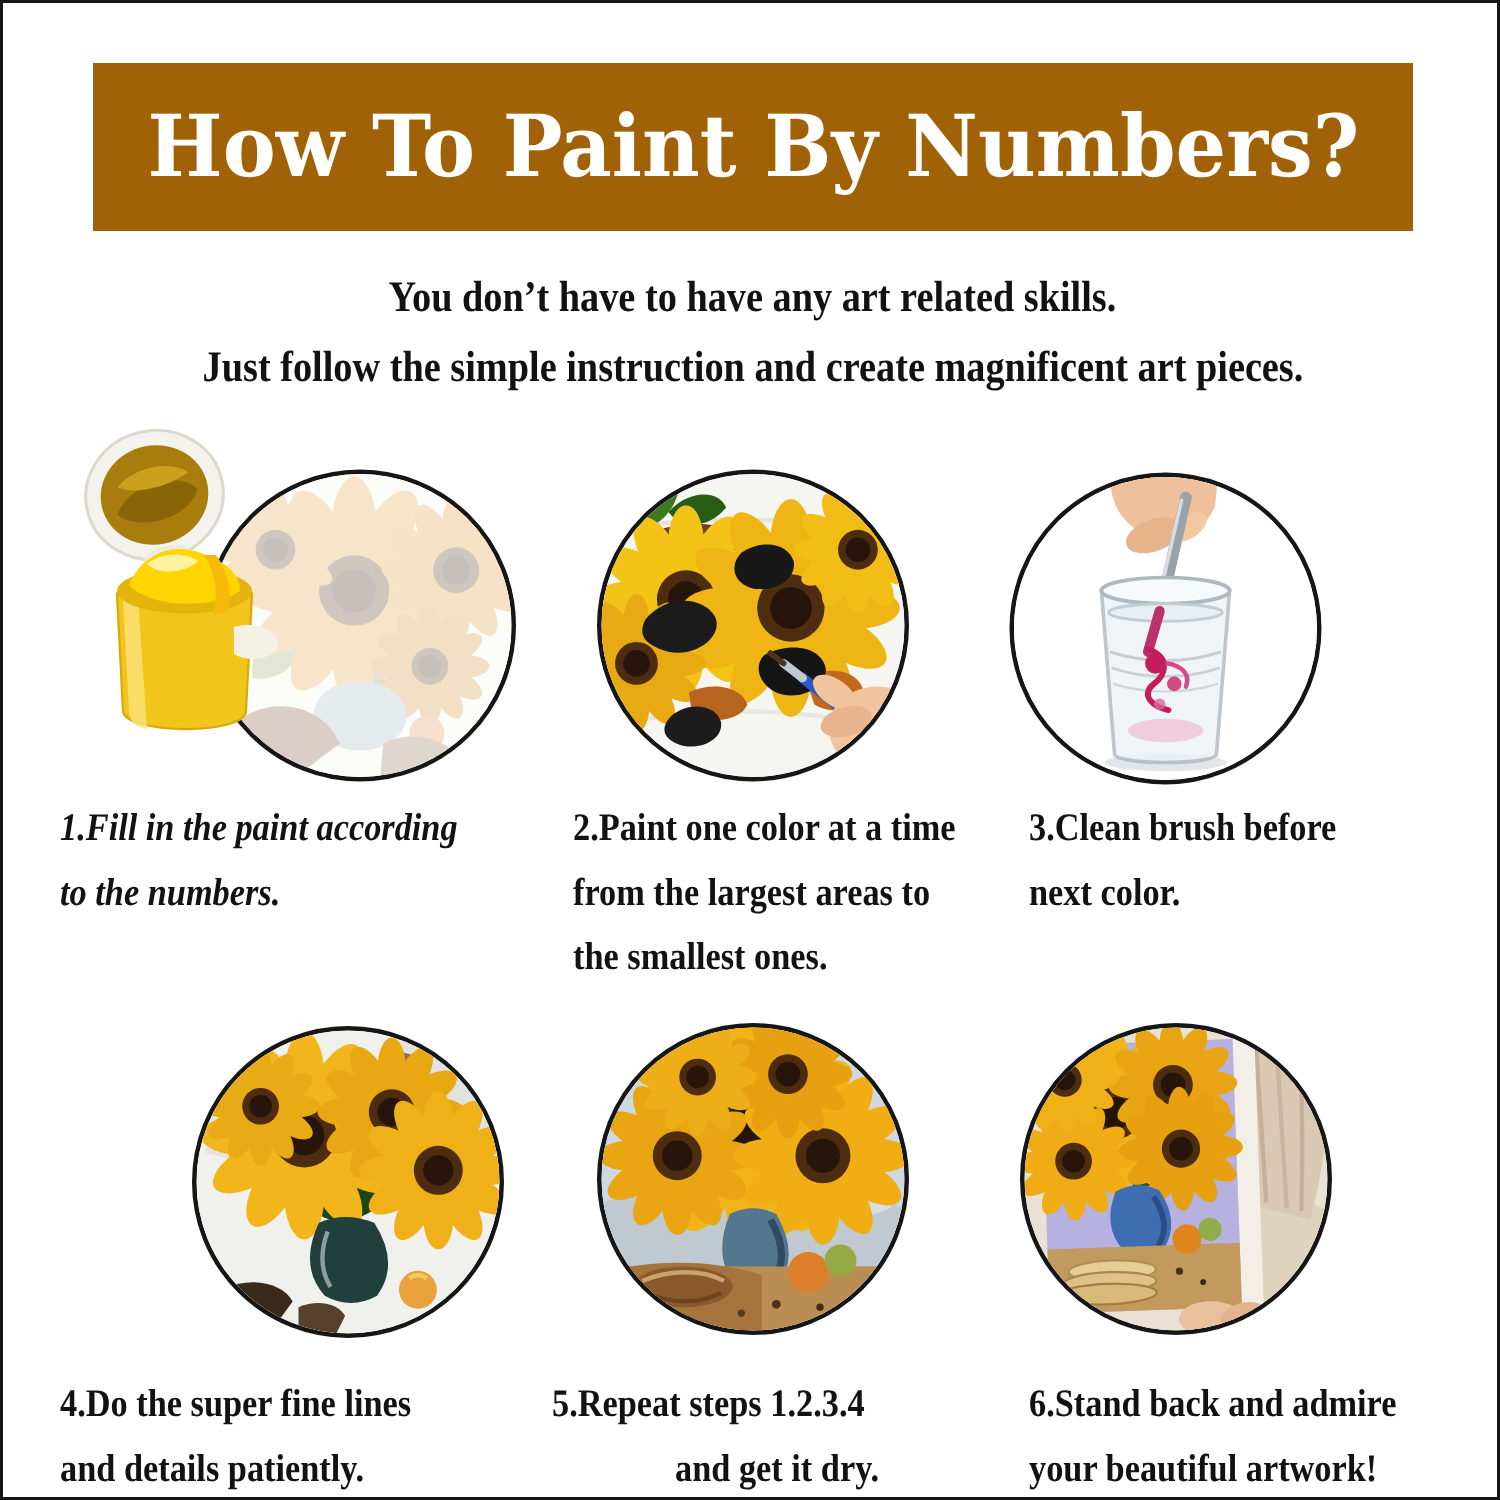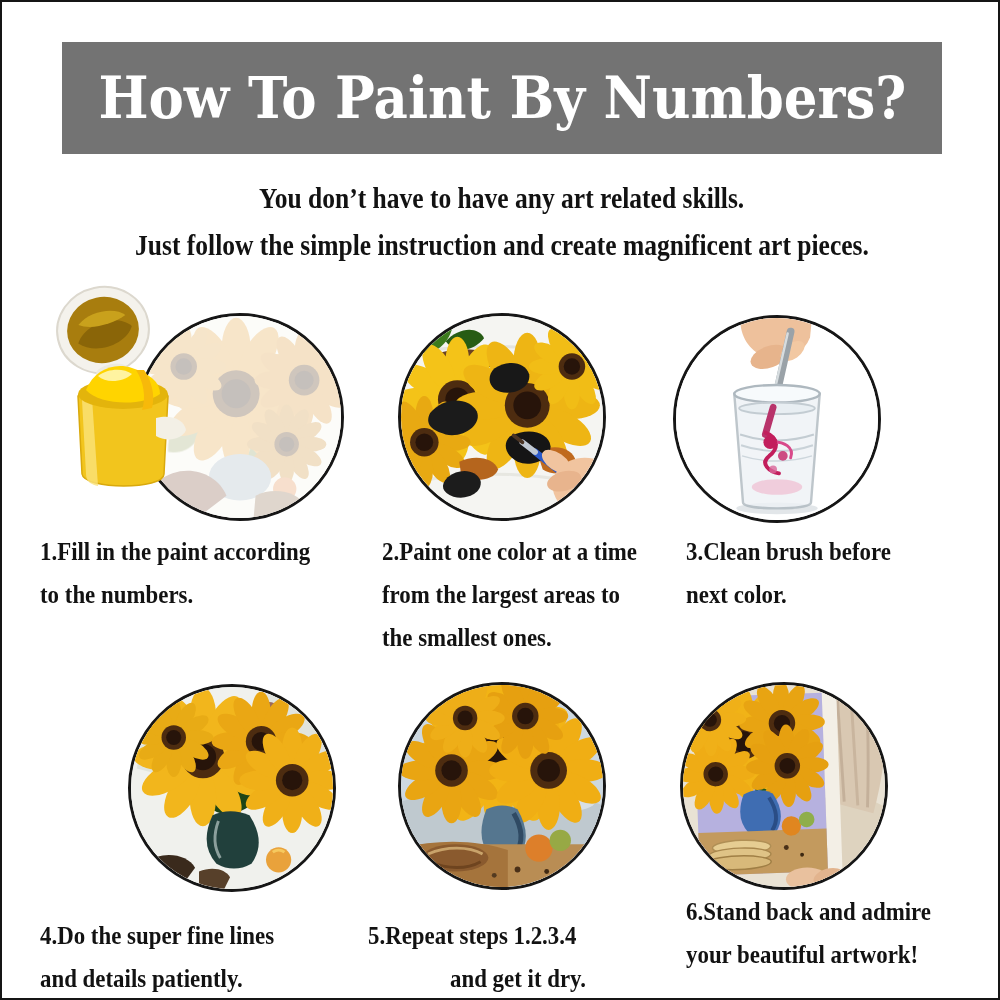--- a/index.html
+++ b/index.html
@@ -4,21 +4,21 @@
 <style>
   html,body{margin:0;padding:0;background:#888;}
   #page{
     position:relative;width:1000px;height:1000px;background:#ffffff;
     border:2px solid #151515;box-sizing:border-box;overflow:hidden;
     font-family:"Liberation Serif","DejaVu Serif",serif;color:#111;
   }
   
   .banner{
     position:absolute;left:60px;top:40px;width:880px;height:112px;
-    background:#737373;text-align:center;line-height:112px;white-space:nowrap;
+    background:#a16207;text-align:center;line-height:112px;white-space:nowrap;
   }
   .banner-title{
     display:inline-block;transform:scaleX(.93);transform-origin:center;
     font-family:"DejaVu Serif","Liberation Serif",serif;
     font-weight:bold;font-size:57px;color:#ffffff;letter-spacing:0px;
   }
   
   .intro-line{
     position:absolute;left:0;width:1000px;text-align:center;white-space:nowrap;
     font-weight:bold;font-size:29px;color:#121212;
@@ -37,26 +37,26 @@
   #img3{left:671px;top:313px;}
   #img4{left:126px;top:682px;}
   #img5{left:396px;top:680px;}
   #img6{left:678px;top:680px;}
   
   #pots{position:absolute;left:46px;top:276px;width:150px;height:225px;z-index:5;}
   
   .caption{position:absolute;white-space:nowrap;font-weight:bold;font-size:26px;line-height:43px;color:#121212;}
   .caption .ln{display:block;}
   .caption .ln span{display:inline-block;transform:scaleX(.88);transform-origin:left center;}
-  #cap1{left:38px;top:528px;}
+  #cap1{left:38px;top:528px;font-style:italic;}
   #cap2{left:364px;top:528px;margin-left:16px;}
   #cap3{left:684px;top:528px;}
   #cap4{left:38px;top:912px;}
   #cap5{left:366px;top:912px;text-align:right;}
-  #cap6{left:684px;top:888px;}
+  #cap6{left:684px;top:912px;}
 </style>
 </head>
 <body>
 
 <div id="page">
 
   <svg width="0" height="0" style="position:absolute" aria-hidden="true">
     <defs>
       <g id="sunflower">
         <g>

